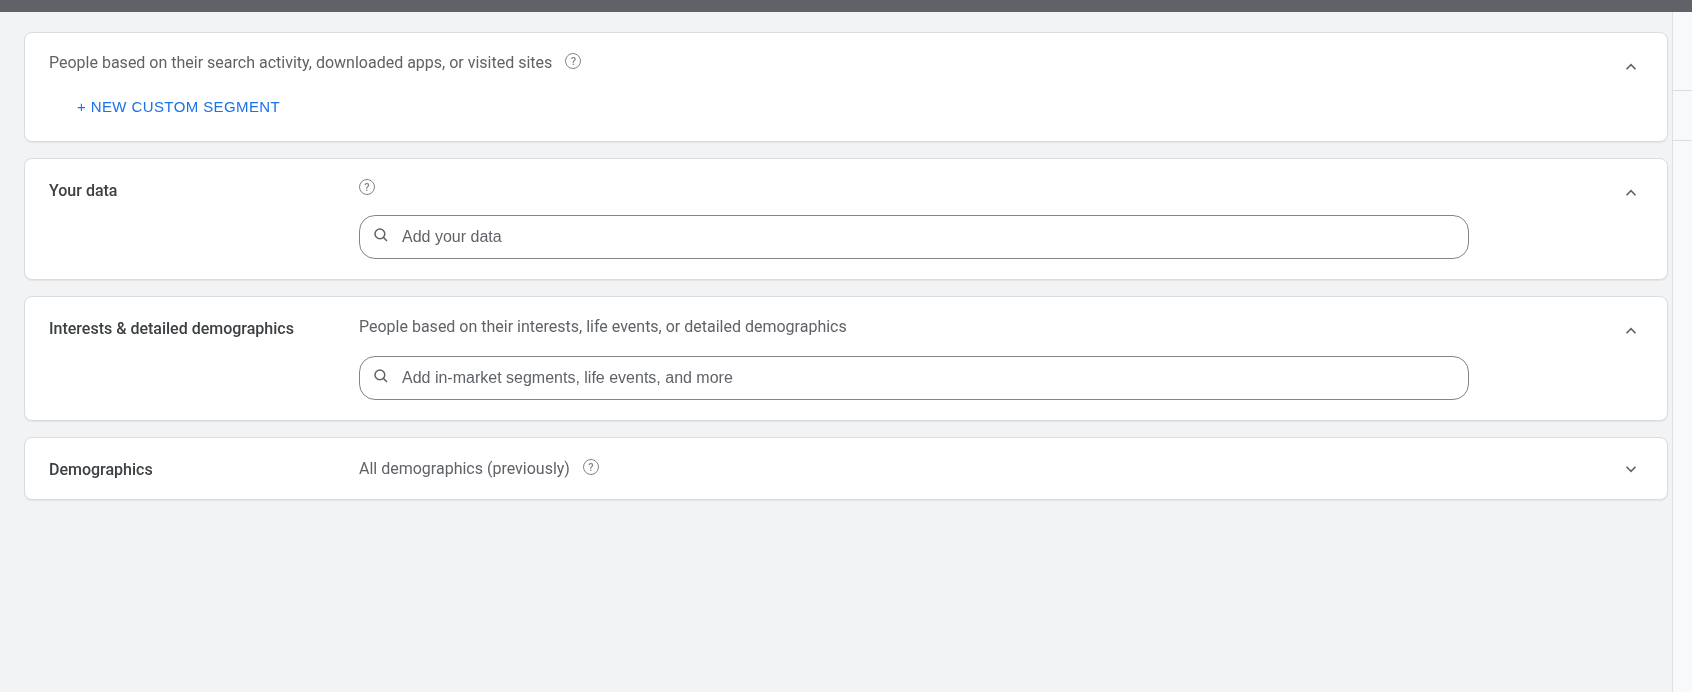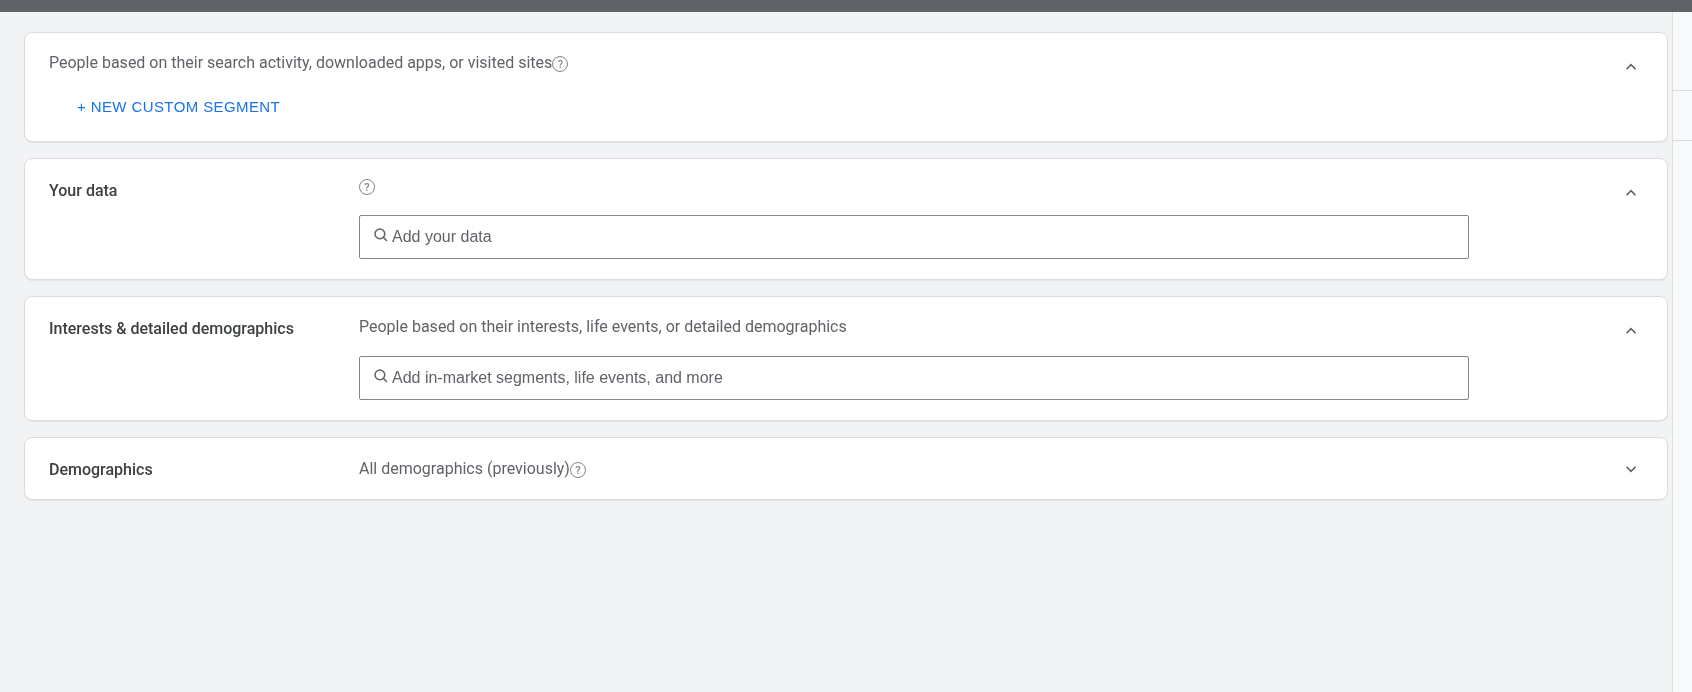--- a/index.html
+++ b/index.html
@@ -40,46 +40,46 @@
     padding-top: 2px;
   }
   .content-col {
     flex: 1 1 auto;
     min-width: 0;
   }
   .desc {
     font-size: 16px;
     color: #5f6368;
     display: flex;
-    align-items: flex-end;
-    gap: 0;
+    align-items: flex-start;
+    gap: 13px;
   }
   .text-input {
     width: 100%;
     max-width: 1110px;
     height: 44px;
     border: 1px solid #80868b;
     border-radius: 4px;
     padding: 0 16px;
     font-size: 16px;
     color: #3c4043;
     background: #fff;
   }
   .text-input::placeholder { color: #5f6368; }
   .search-wrap {
     margin-top: 20px;
     width: 100%;
     max-width: 1110px;
     border: 1px solid #80868b;
-    border-radius: 2px;
+    border-radius: 16px;
     display: flex;
     align-items: center;
     height: 44px;
     padding: 0 12px;
-    gap: 0;
+    gap: 10px;
     background: #fff;
   }
   .search-wrap input {
     flex: 1;
     border: none;
     outline: none;
     font-size: 16px;
     color: #3c4043;
     background: transparent;
     height: 100%;

